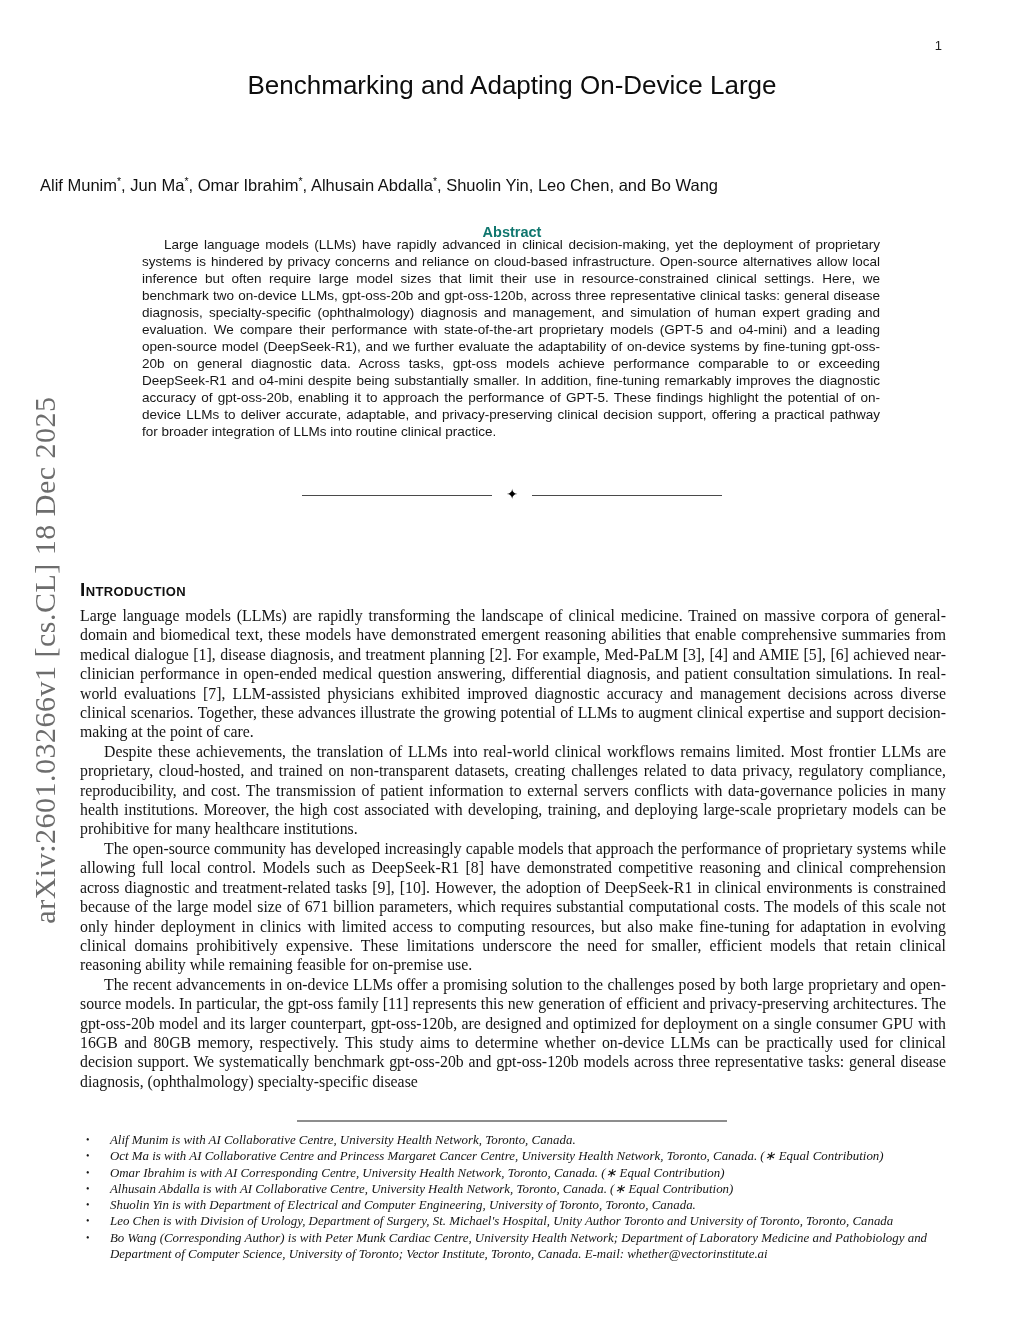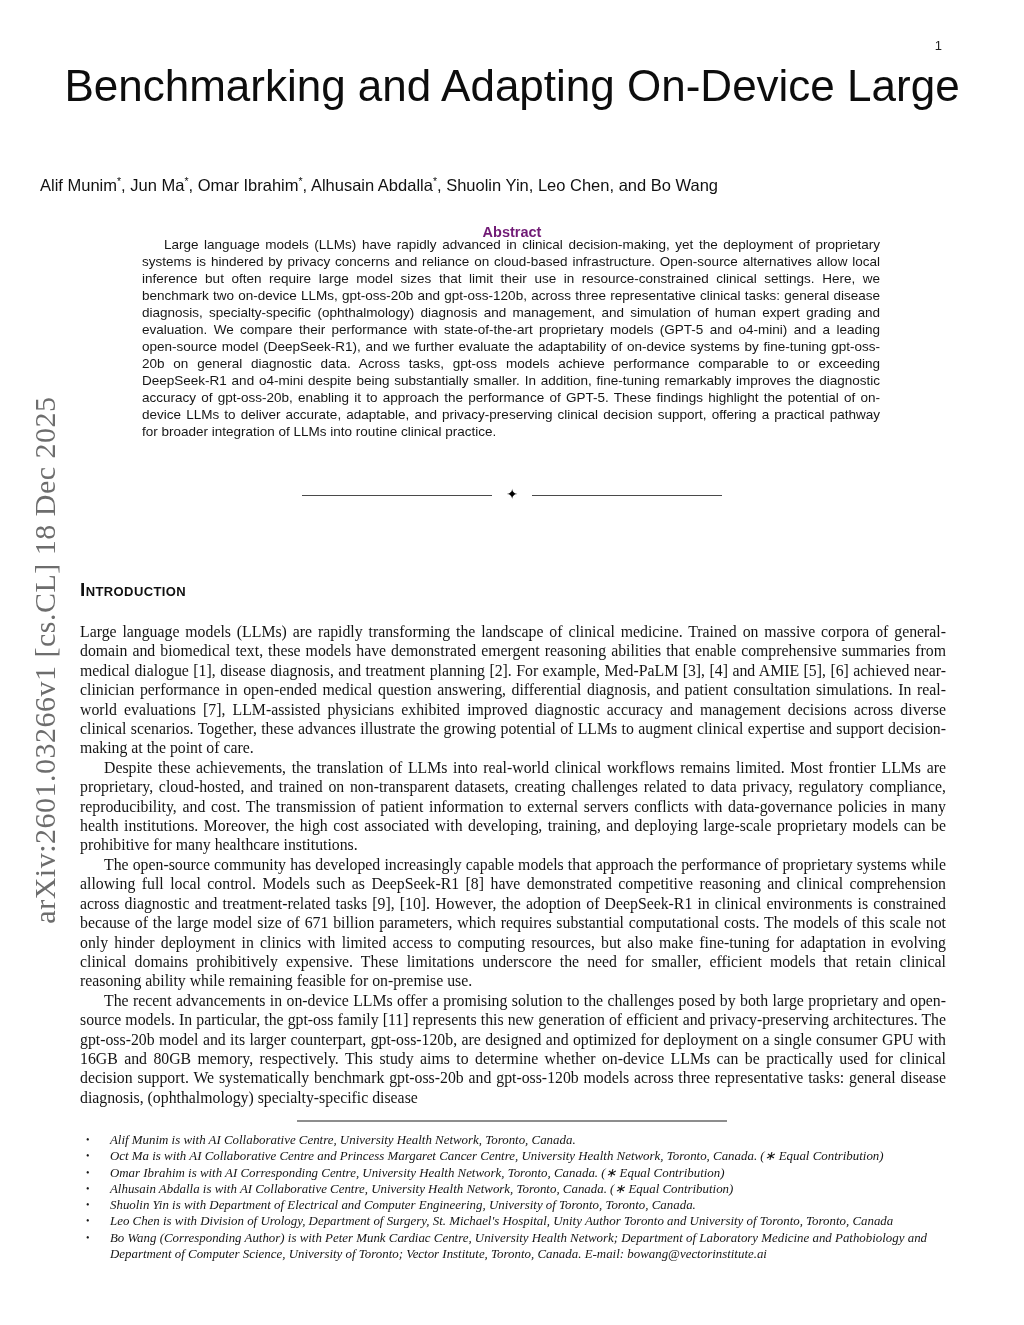--- a/index.html
+++ b/index.html
@@ -33,21 +33,21 @@
     color: #222;
   }
   .title {
     position: absolute;
     top: 62px;
     left: 60px;
     right: 60px;
     text-align: center;
     font-family: "Liberation Sans", sans-serif;
     font-weight: normal;
-    font-size: 44px;
+    font-size: 26px;
     line-height: 47px;
     color: #0d0d0d;
   }
   .title-line { display: block; }
   .authors {
     position: absolute;
     top: 174px;
     left: 40px;
     right: 40px;
     text-align: left;
@@ -57,21 +57,21 @@
   }
   .authors sup { font-size: 10.5px; }
   .abstract-heading {
     position: absolute;
     top: 224px;
     left: 0; right: 0;
     text-align: center;
     font-family: "Liberation Sans", sans-serif;
     font-weight: bold;
     font-size: 14.5px;
-    color: #701a75;
+    color: #0f766e;
   }
   .abstract-text {
     position: absolute;
     top: 236px;
     left: 142px;
     width: 738px;
     font-family: "Liberation Sans", sans-serif;
     font-size: 13.5px;
     line-height: 17px;
     text-align: justify;
@@ -104,21 +104,20 @@
   .body-text {
     position: absolute;
     top: 606px;
     left: 80px;
     width: 866px;
     font-family: "Liberation Serif", serif;
     font-size: 15.8px;
     line-height: 19.4px;
     text-align: justify;
     color: #141414;
-    margin-top: 16px;
   }
   .body-par + .body-par { text-indent: 24px; }
   .footnote-rule {
     position: absolute;
     top: 1120px;
     left: 297px;
     width: 430px;
     height: 2px;
     background: #8d8d8d;
   }
@@ -201,17 +200,17 @@
       <div class="footnote-item">
         <span class="fn-bullet">•</span>
         <span class="fn-text">Shuolin Yin is with Department of Electrical and Computer Engineering, University of Toronto, Toronto, Canada.</span>
       </div>
       <div class="footnote-item">
         <span class="fn-bullet">•</span>
         <span class="fn-text">Leo Chen is with Division of Urology, Department of Surgery, St. Michael's Hospital, Unity Author Toronto and University of Toronto, Toronto, Canada</span>
       </div>
       <div class="footnote-item">
         <span class="fn-bullet">•</span>
-        <span class="fn-text">Bo Wang (Corresponding Author) is with Peter Munk Cardiac Centre, University Health Network; Department of Laboratory Medicine and Pathobiology and Department of Computer Science, University of Toronto; Vector Institute, Toronto, Canada. E-mail: bowang@vectorinstitute.ai</span>
+        <span class="fn-text">Bo Wang (Corresponding Author) is with Peter Munk Cardiac Centre, University Health Network; Department of Laboratory Medicine and Pathobiology and Department of Computer Science, University of Toronto; Vector Institute, Toronto, Canada. E-mail: whether@vectorinstitute.ai</span>
       </div>
     </div>
 
 </div>
 
 </body></html>

